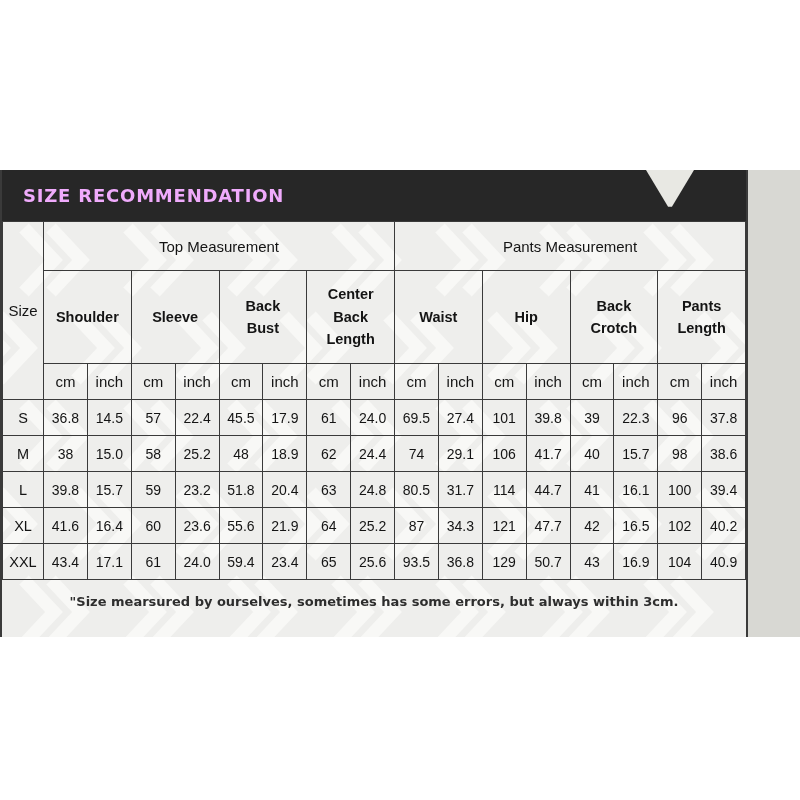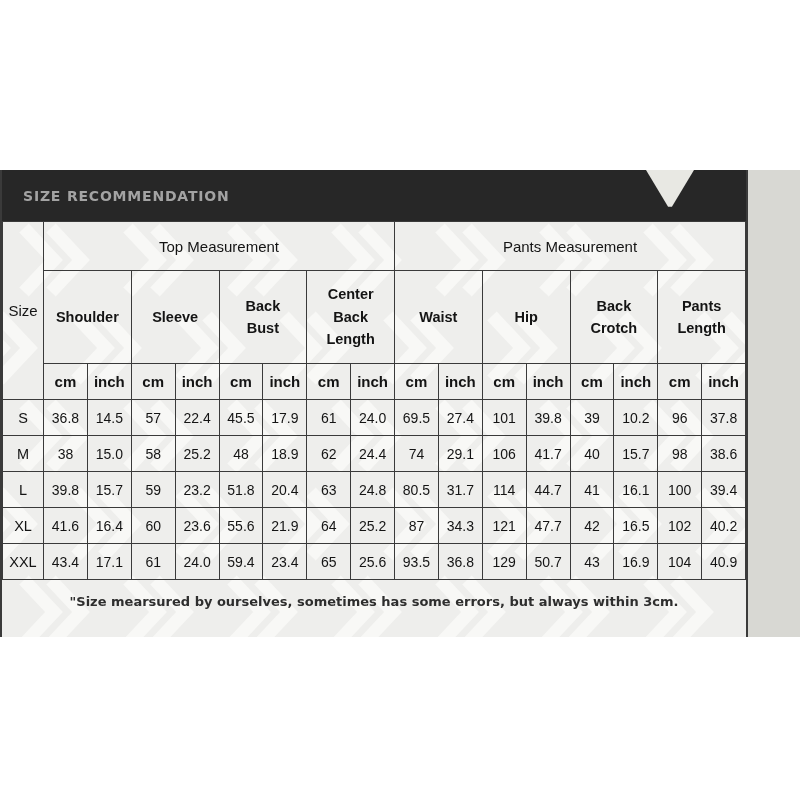--- a/index.html
+++ b/index.html
@@ -30,23 +30,23 @@
   .pattern-svg {
     position: absolute; left: 0; top: 0;
     width: 744px; height: 467px;
   }
   .titlebar {
     position: relative; z-index: 2;
     height: 51px; background: #272727;
     display: flex; align-items: center;
   }
   .titlebar .title {
-    color: #a3a3a3;
+    color: #f0abfc;
     font-family: "DejaVu Sans", sans-serif;
-    font-size: 14px; font-weight: bold;
+    font-size: 18px; font-weight: bold;
     letter-spacing: 0.8px;
     padding-left: 21px;
   }
   .v-notch {
     position: absolute; left: 644px; top: 0;
     width: 48px; height: 38px;
     background: #e8e8e3;
     clip-path: polygon(0 0, 100% 0, 54% 97%, 46% 97%);
   }
   table.size-table {
@@ -59,21 +59,21 @@
   col.size-col { width: 41px; }
   td {
     border: 1.5px solid #3a3a3a;
     text-align: center; vertical-align: middle;
     color: #141414; padding: 0;
     background: transparent;
   }
   tr.r-group td { height: 48px; font-weight: normal; font-size: 15px; }
   td.size-head { font-weight: bold; font-size: 16px; margin-left: 36px; }
   tr.r-names td { height: 92px; font-weight: bold; font-size: 14.5px; line-height: 1.55; padding: 0 10px; }
-  tr.r-units td { height: 35px; font-weight: bold; font-size: 15px; }
+  tr.r-units td { height: 35px; font-weight: normal; font-size: 15px; }
   tr.r-data td { height: 35px; font-size: 14px; font-weight: normal; }
   tr.r-data td.size-cell { font-size: 14.5px; }
   .footer {
     position: relative; z-index: 1;
     margin-top: 13px;
     text-align: center;
     font-family: "DejaVu Sans", sans-serif;
     font-size: 13px; font-weight: bold;
     color: #2e2e2e; line-height: 1.45;
   }
@@ -280,21 +280,21 @@
             <td>22.4</td>
             <td>45.5</td>
             <td>17.9</td>
             <td>61</td>
             <td>24.0</td>
             <td>69.5</td>
             <td>27.4</td>
             <td>101</td>
             <td>39.8</td>
             <td>39</td>
-            <td>10.2</td>
+            <td>22.3</td>
             <td>96</td>
             <td>37.8</td>
           </tr>
           <tr class="r-data">
             <td class="size-cell">M</td>
             <td>38</td>
             <td>15.0</td>
             <td>58</td>
             <td>25.2</td>
             <td>48</td>

